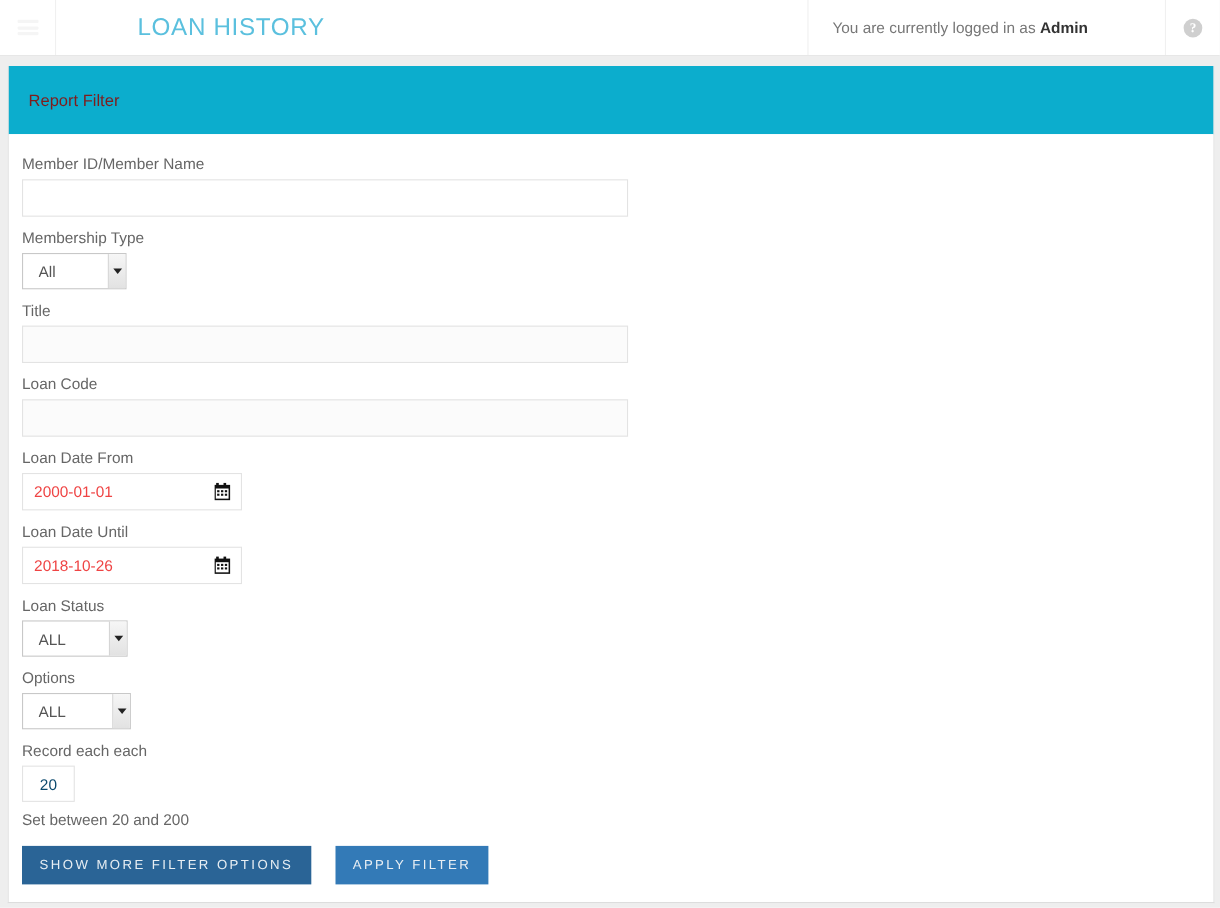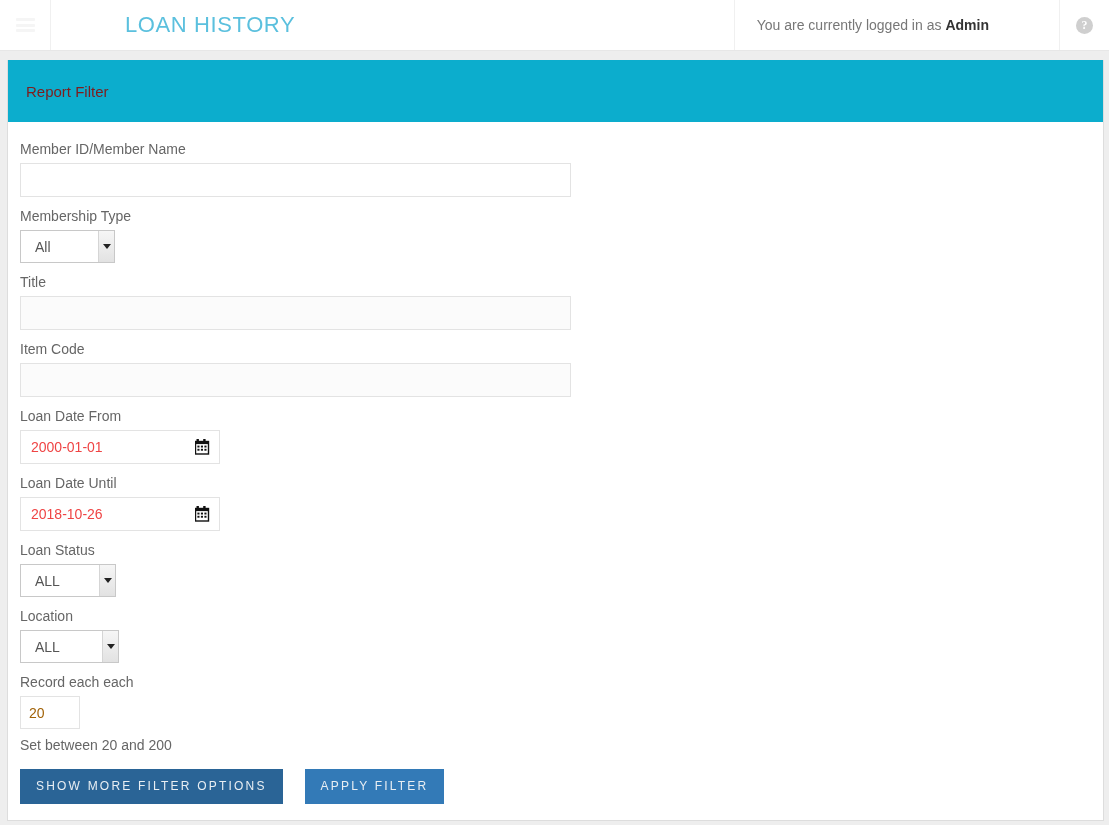--- a/index.html
+++ b/index.html
@@ -198,29 +198,30 @@
     position: absolute;
     right: 8px;
     top: 50%;
     transform: translateY(-50%);
     width: 17px;
     height: 17px;
     cursor: pointer;
   }
 
   .num-input {
-    width: 60px;
+    width: 48px;
     height: 33px;
     border: 1px solid #e3e3e3;
     background: #ffffff;
     font-size: 14px;
-    color: #a16207;
+    color: #0c4a6e;
     padding: 6px 8px;
     font-family: "Liberation Sans", sans-serif;
     outline: none;
+    text-align: center;
   }
   .help-text {
     font-size: 14px;
     color: #666666;
     margin: 7px 0 0 0;
     line-height: 19px;
   }
 
   .btn-row {
     margin-top: 14px;
@@ -303,21 +304,21 @@
           <span class="select-arrow"></span>
         </span>
       </div>
 
       <div class="form-group g-title">
         <label class="ctrl-label">Title</label>
         <input class="text-input shaded" type="text" value="" style="">
       </div>
 
       <div class="form-group g-item">
-        <label class="ctrl-label">Item Code</label>
+        <label class="ctrl-label">Loan Code</label>
         <input class="text-input shaded" type="text" value="" style="">
       </div>
 
       <div class="form-group g-from">
         <label class="ctrl-label">Loan Date From</label>
         <div class="date-wrap">
           <input class="date-input" type="text" value="2000-01-01" style="">
           <span class="cal-btn">
             <svg width="17" height="17" viewBox="0 0 17 17" aria-hidden="true">
               <rect x="1.5" y="0.5" width="2.4" height="3" fill="#111"></rect>
@@ -364,21 +365,21 @@
         <label class="ctrl-label">Loan Status</label>
         <span class="select-wrap">
           <select class="select-ctrl sel-status">
             <option>ALL</option>
           </select>
           <span class="select-arrow"></span>
         </span>
       </div>
 
       <div class="form-group g-loc">
-        <label class="ctrl-label">Location</label>
+        <label class="ctrl-label">Options</label>
         <span class="select-wrap">
           <select class="select-ctrl sel-location">
             <option>ALL</option>
           </select>
           <span class="select-arrow"></span>
         </span>
       </div>
 
       <div class="form-group">
         <label class="ctrl-label">Record each each</label>

